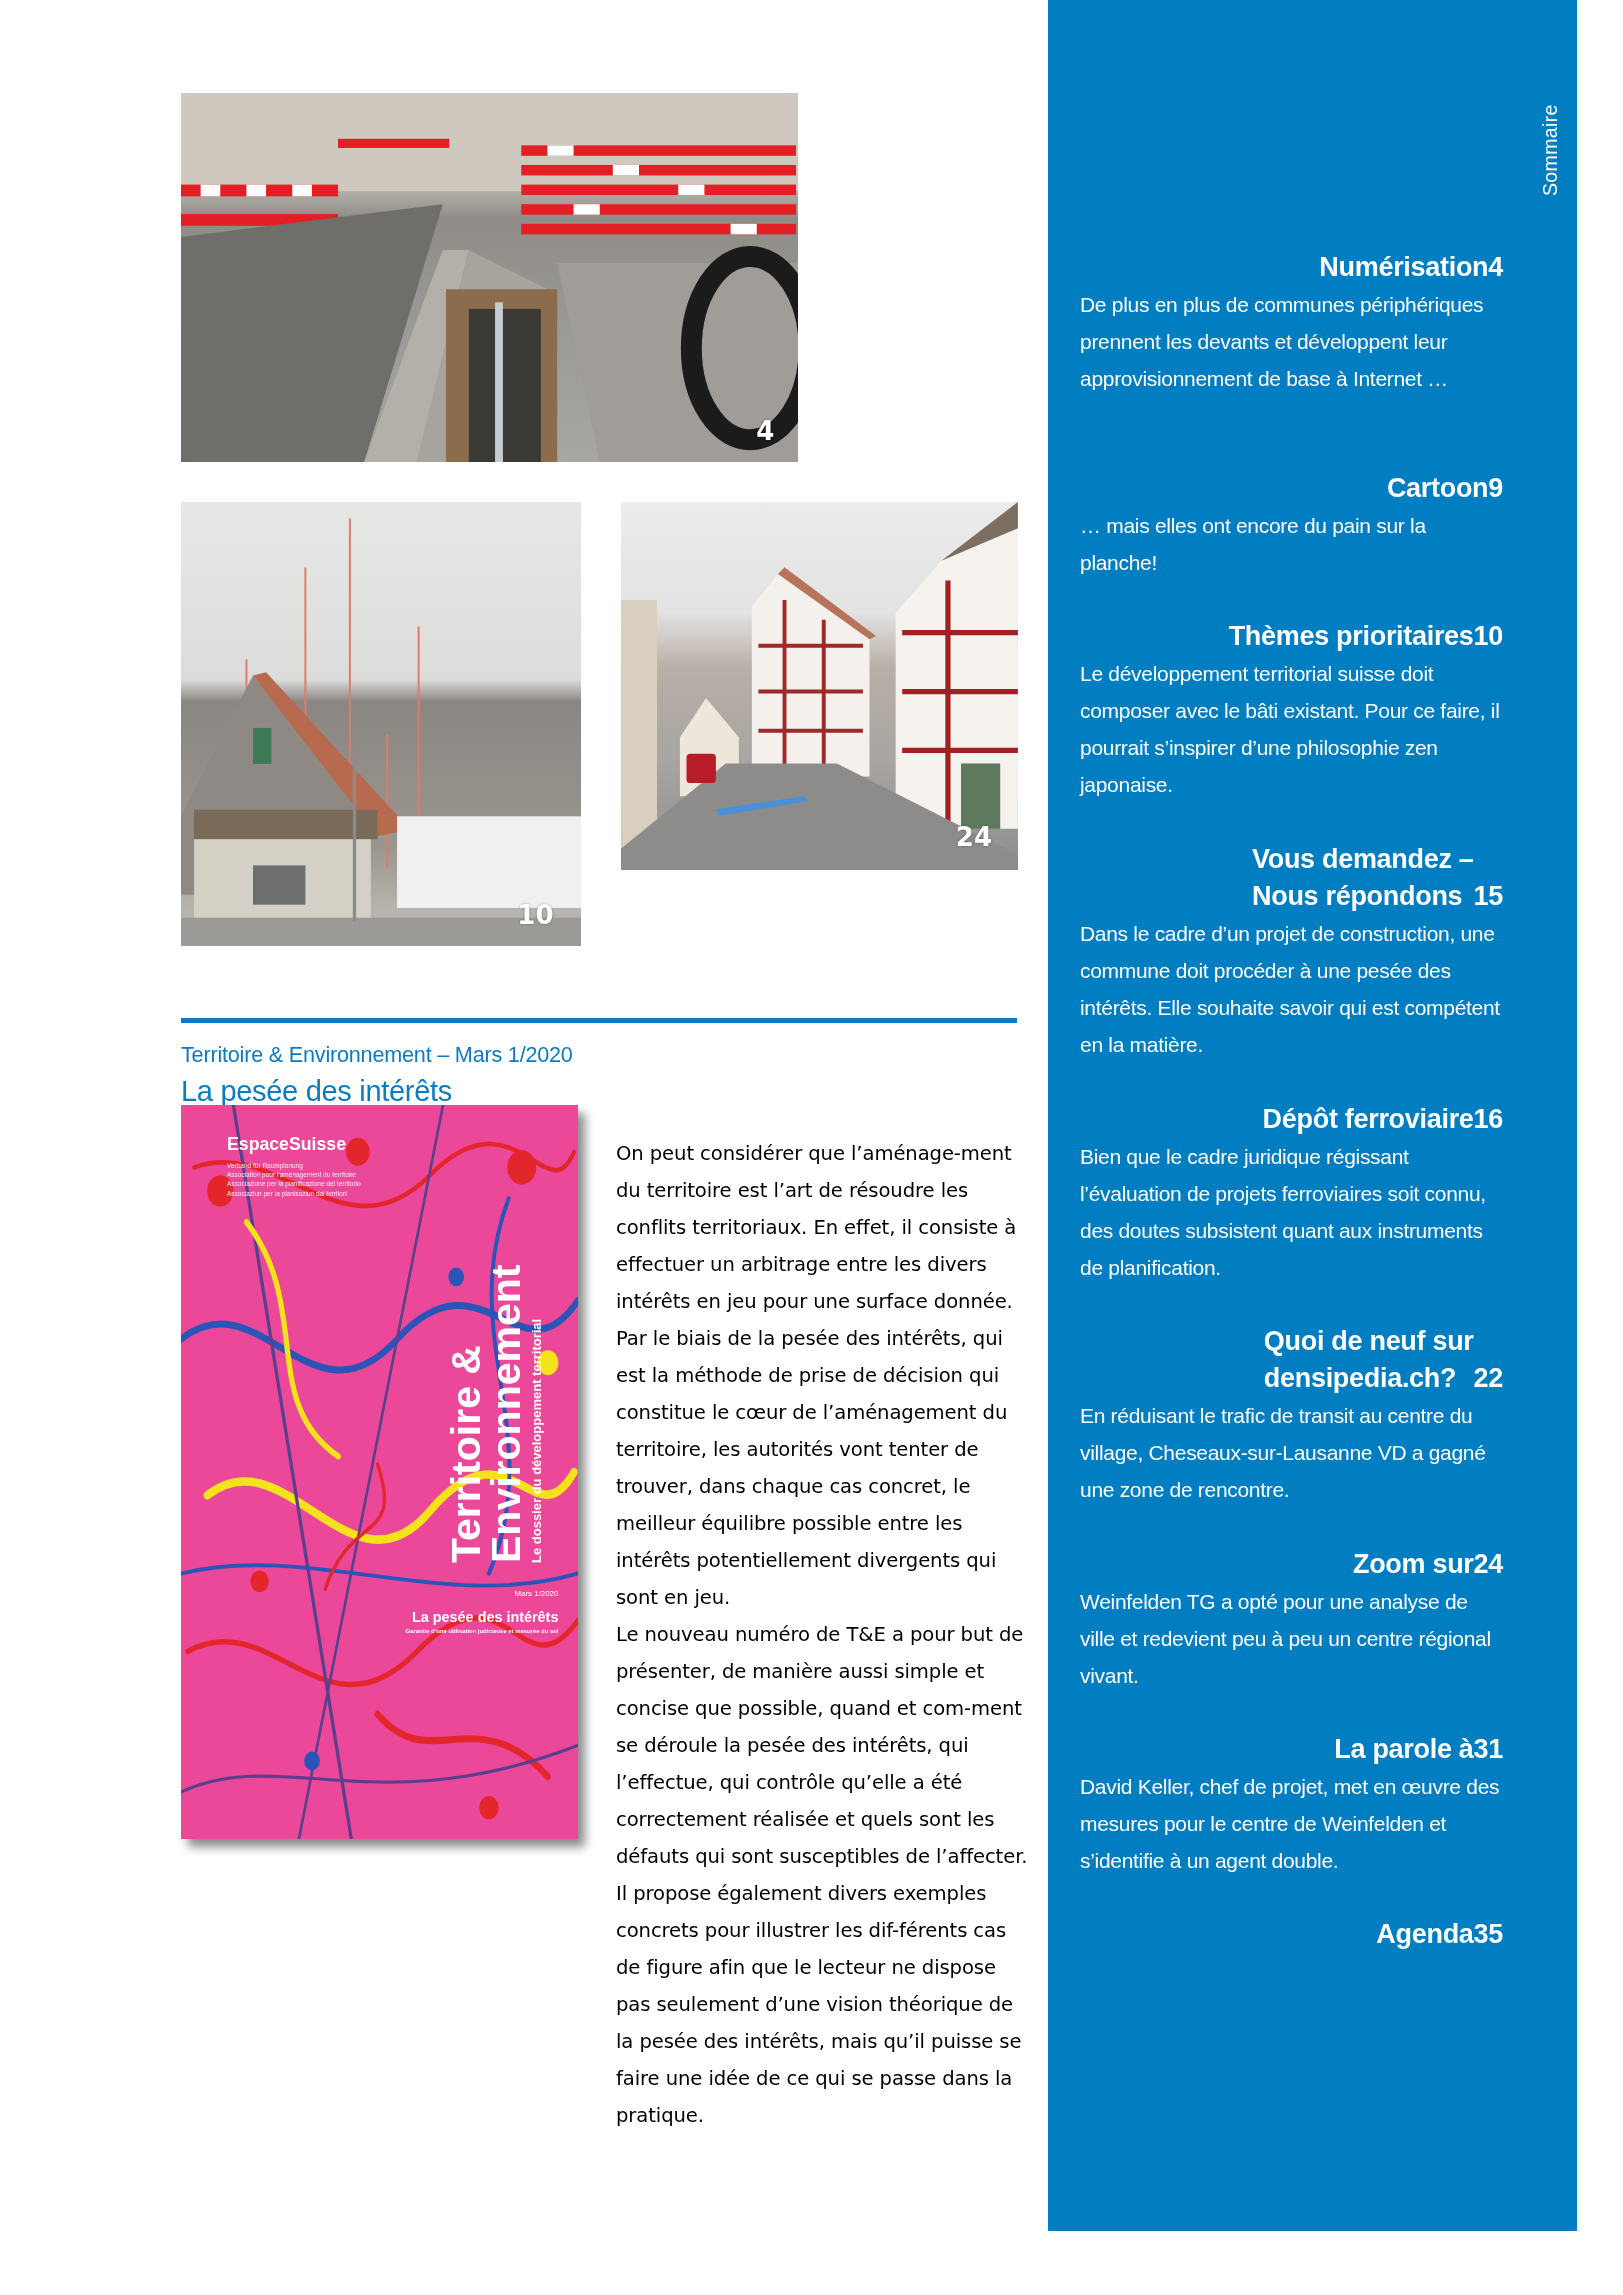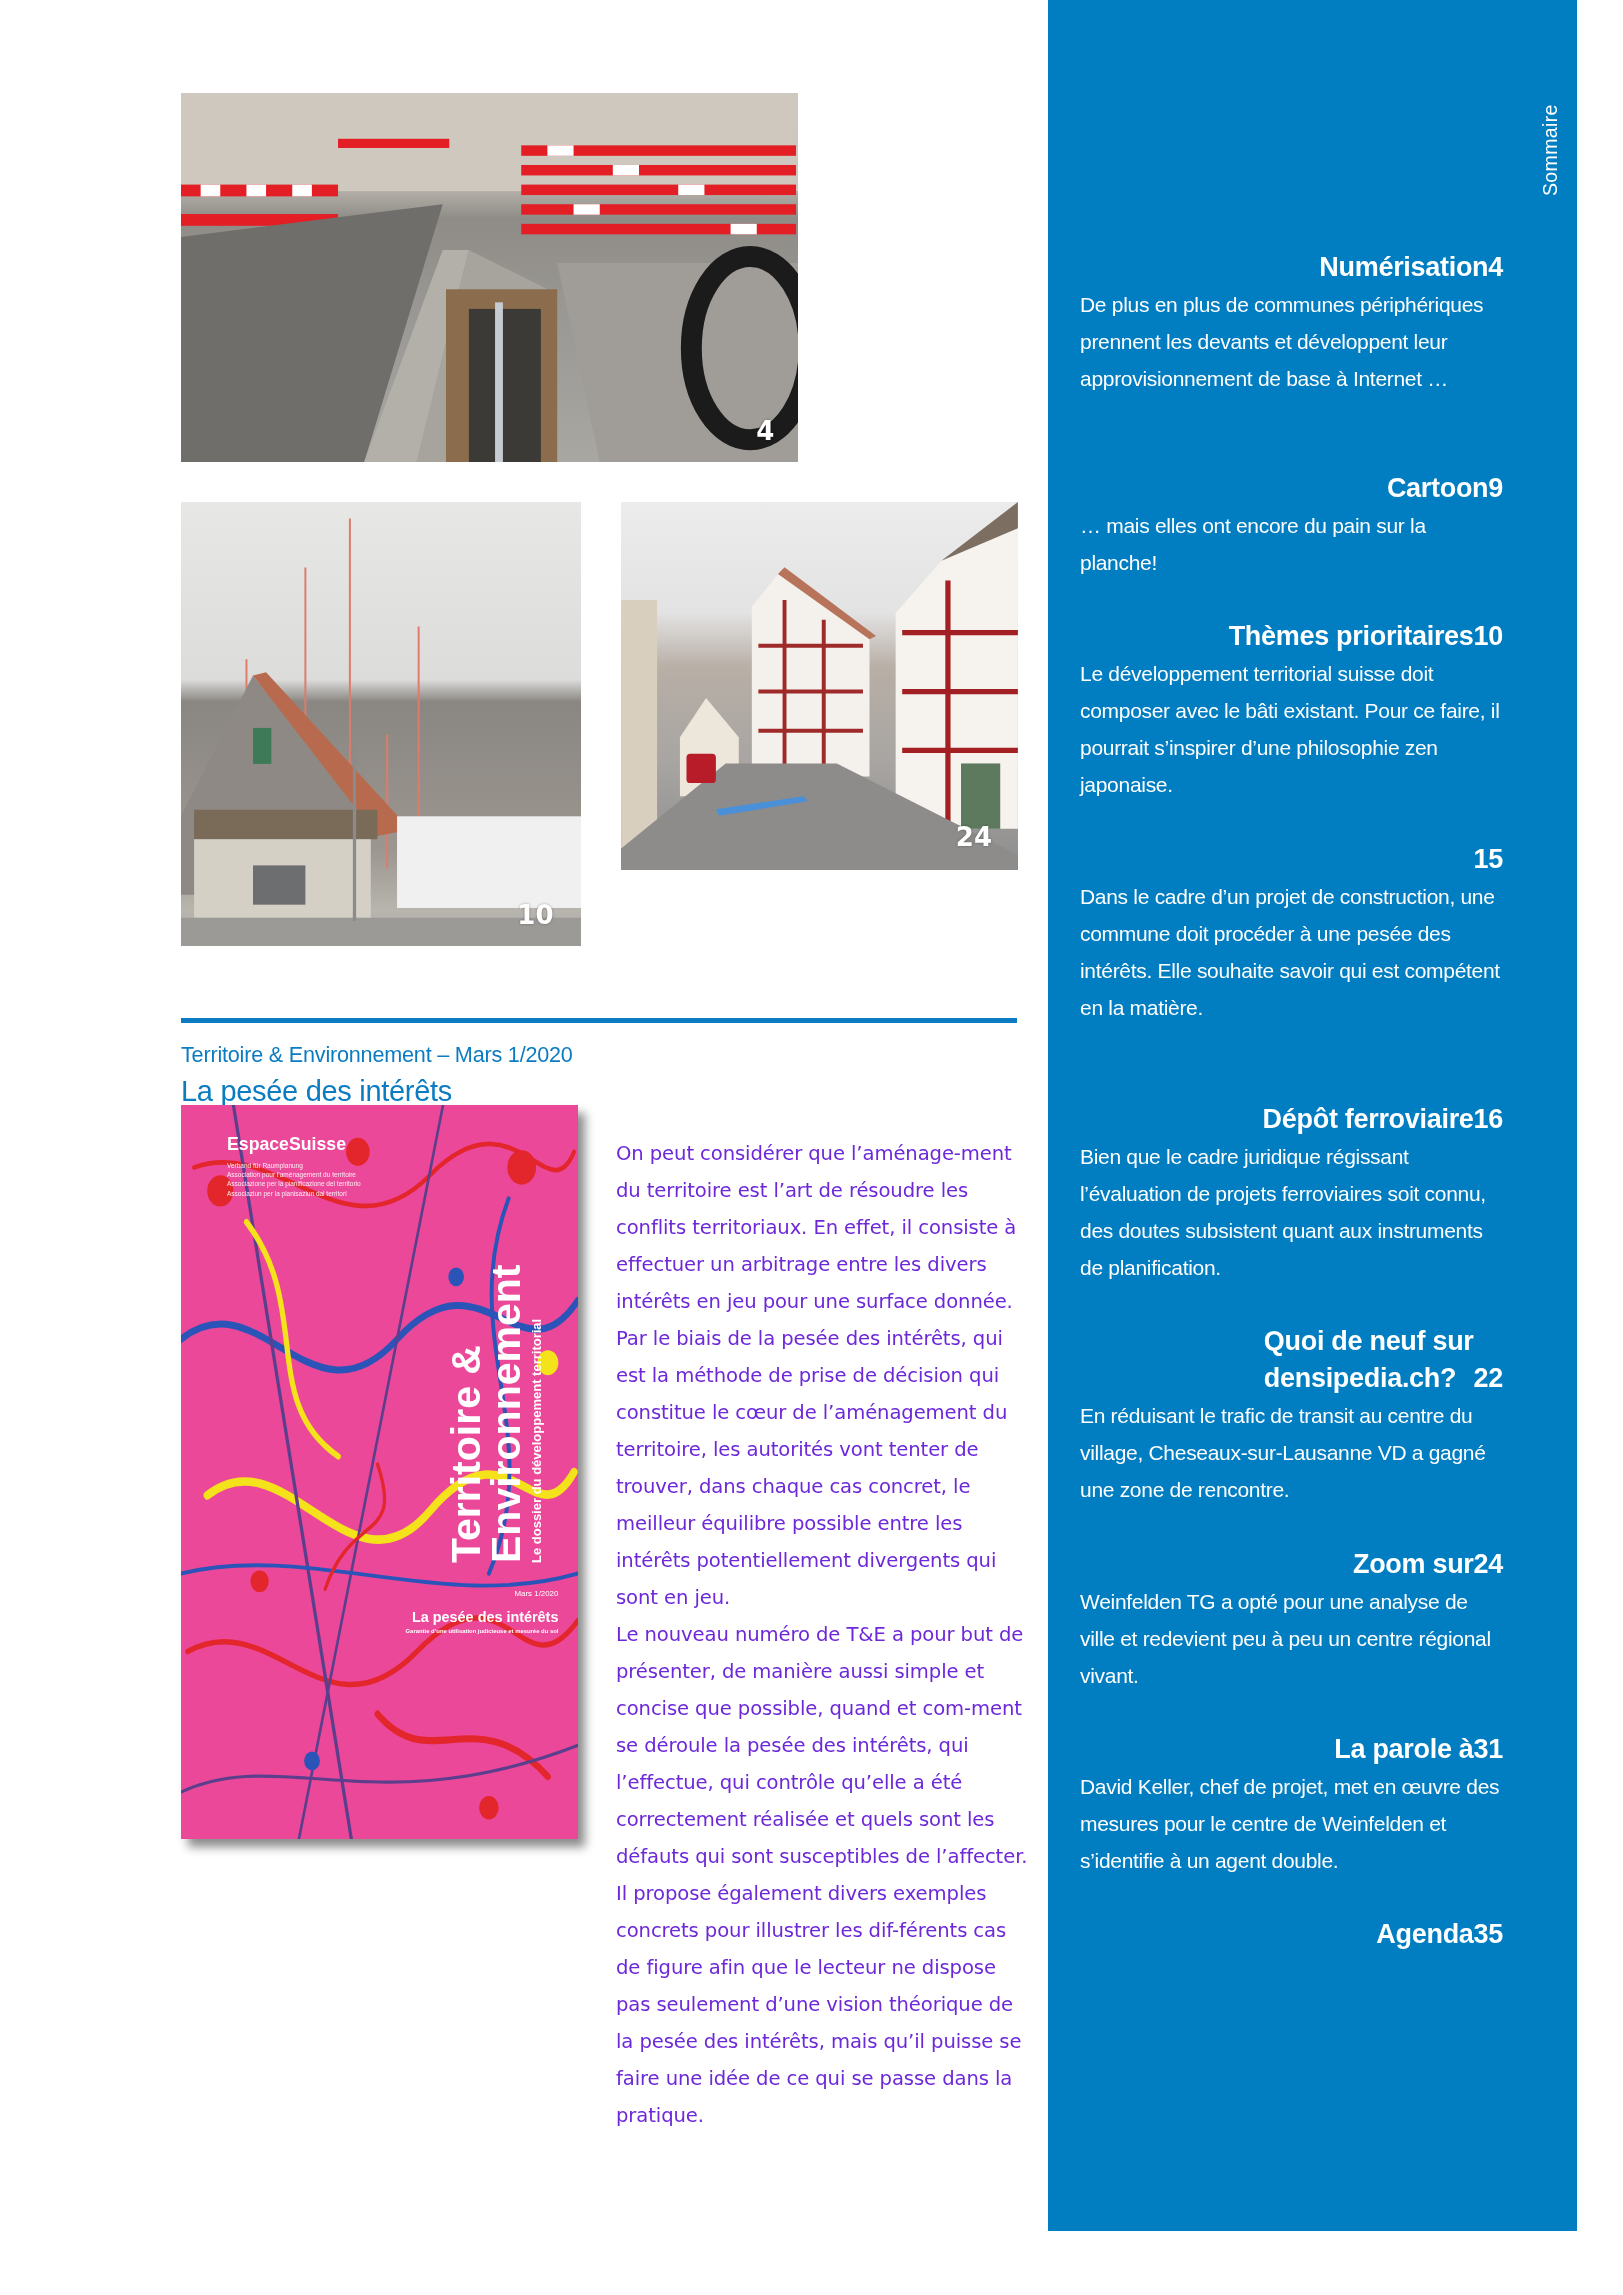--- a/index.html
+++ b/index.html
@@ -34,21 +34,21 @@
   .cv-vert { position:absolute; color:#fff; font-weight:bold; white-space:nowrap; transform-origin:left top; transform:rotate(-90deg); }
   .cv-v1 { left:262px; top:458px; font-size:41px; }
   .cv-v2 { left:302px; top:458px; font-size:41px; }
   .cv-v3 { left:348px; top:458px; font-size:13px; }
   .cv-issue { position:absolute; right:19.6px; top:484px; color:#fff; font-weight:normal; font-size:7.9px; }
   .cv-headline { position:absolute; right:19.6px; top:504px; color:#fff; font-weight:bold; font-size:14.4px; }
   .cv-sub { position:absolute; right:19.6px; top:523px; color:#fff; font-weight:bold; font-size:5.9px; }
 
   
   #body-col { left:616px; top:1135px; width:419px; font-family:"DejaVu Sans", sans-serif; font-size:19.6px;
-              line-height:37px; color:#6d28d9; letter-spacing:-0.1px; }
+              line-height:37px; color:#000000; letter-spacing:-0.1px; }
   #body-col p { margin:0; }
 
   
   #panel { left:1048px; top:0; width:529px; height:2231px; background:#017dc2; }
   #sommaire-label { position:absolute; left:1539px; top:196px; color:#fff; font-size:19.6px; transform-origin:left top;
                     transform:rotate(-90deg); letter-spacing:0.3px; font-weight:300; }
   .toc { position:absolute; left:1080px; width:423px; color:#fff; }
   .toc .head { display:flex; justify-content:flex-end; align-items:flex-end; font-weight:bold; font-size:27px;
                line-height:37px; letter-spacing:-0.3px; }
   .toc .head .t { white-space:pre-line; }
@@ -213,20 +213,22 @@
 </div>
 <div class="toc" style="top:618px">
   <div class="head">
       <span class="t">Thèmes prioritaires</span>
       <span>10</span>
     </div>
   <div class="desc">Le développement territorial suisse doit composer avec le bâti existant. Pour ce faire, il pourrait s’inspirer d’une philosophie zen japonaise.</div>
 </div>
 <div class="toc" style="top:841px">
   <div class="head">
+      <span class="t">Vous demandez –
+Nous répondons</span>
       <span>15</span>
     </div>
   <div class="desc">Dans le cadre d’un projet de construction, une commune doit procéder à une pesée des intérêts. Elle souhaite savoir qui est compétent en la matière.</div>
 </div>
 <div class="toc" style="top:1101px">
   <div class="head">
       <span class="t">Dépôt ferroviaire</span>
       <span>16</span>
     </div>
   <div class="desc">Bien que le cadre juridique régissant l’évaluation de projets ferroviaires soit connu, des doutes subsistent quant aux instruments de planification.</div>

